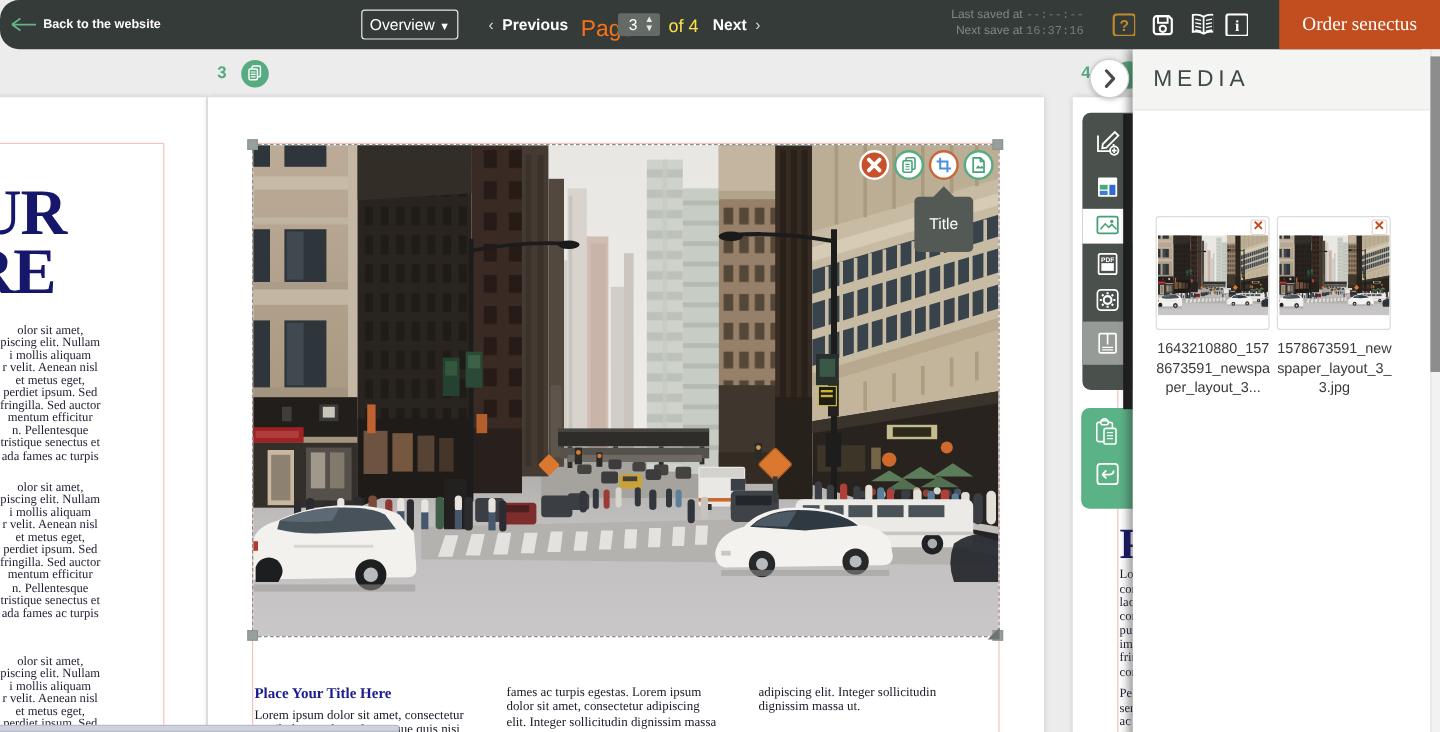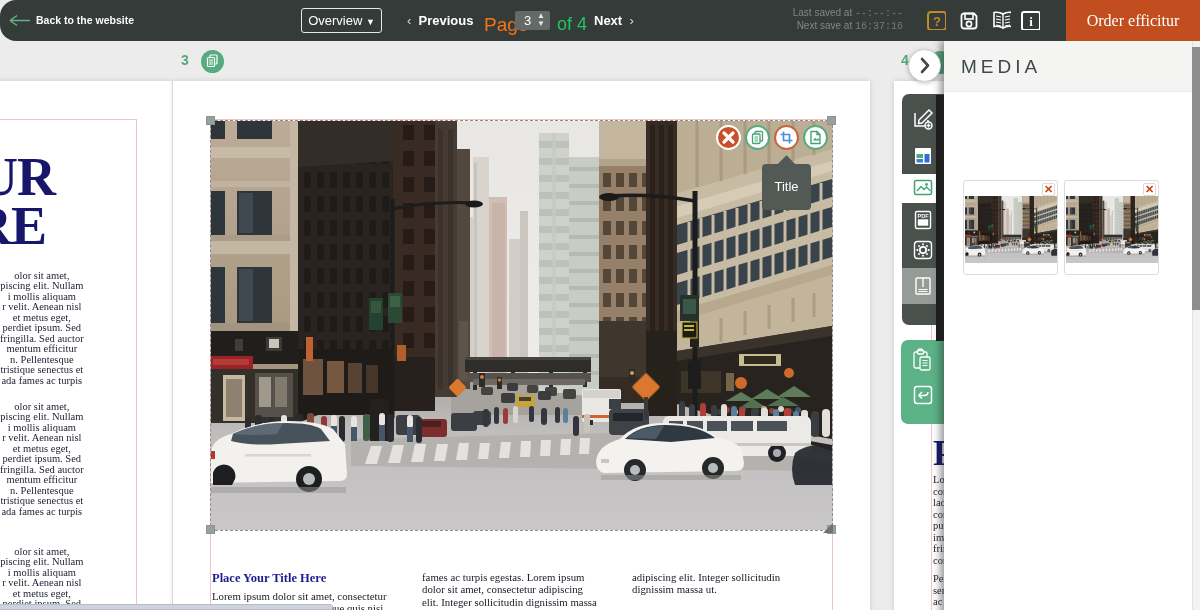--- a/index.html
+++ b/index.html
@@ -8,21 +8,21 @@
   .abs { position:absolute; }
   
   #topbar { position:absolute; left:0; top:0; width:1200px; height:41px; background:#353b38; z-index:50;border-radius:16px; }
   #backtxt { position:absolute; left:36px; top:14px; font-size:10.5px; font-weight:bold; color:#fbfbfb; }
   #ovbtn { position:absolute; left:301px; top:8px; width:81px; height:25px; border:1px solid #e8e8e8; border-radius:3px;
      color:#fff; font-size:13px; text-align:center; line-height:23px; }
   #prev { position:absolute; left:407px; top:13px; color:#fff; font-size:13px; font-weight:bold; }
   #pagelbl { position:absolute; left:484px; top:14px; color:#f97316; font-size:19px; }
   #pagebox { position:absolute; left:515px; top:11px; width:35px; height:19px; background:#646b67; border-radius:2px;
      color:#fff; font-size:13px; }
-  #of4 { position:absolute; left:557px; top:14px; color:#22c55e; font-size:18px; }
+  #of4 { position:absolute; left:557px; top:14px; color:#fde047; font-size:15px; }
   #next { position:absolute; left:594px; top:13px; color:#fff; font-size:13px; font-weight:bold; }
   .saved { position:absolute; text-align:right; width:190px; white-space:nowrap; color:#818884; font-size:10px; }
   .savedt { font-family:"Liberation Mono", monospace; font-size:10px; color:#757c78; }
   .tbicon { position:absolute; top:11px; width:19px; height:19px; }
   #orderbtn { position:absolute; left:1066px; top:0; width:134px; height:41px; background:#c24e1f;
      color:#fff; font-family:"Liberation Serif", serif; font-size:16px; text-align:center; line-height:41px; }
   
   #page2 { position:absolute; left:-400px; top:81px; width:572px; height:620px; background:#fff; box-shadow:0 0 5px rgba(0,0,0,0.15); }
   #page3 { position:absolute; left:173px; top:81px; width:697px; height:620px; background:#fff; box-shadow:0 0 5px rgba(0,0,0,0.15); }
   #page4 { position:absolute; left:894px; top:81px; width:420px; height:620px; background:#fff; box-shadow:0 0 5px rgba(0,0,0,0.15); }
@@ -114,21 +114,21 @@
     </svg>
   <svg class="tbicon" style="left:992px" width="22" height="20">
     <path d="M11 3 q-4 -2.5 -9 -1.5 v14 q5 -1 9 1.5 q4 -2.5 9 -1.5 v-14 q-5 -1 -9 1.5 z" fill="none" stroke="#fff" stroke-width="1.6"></path>
     <path d="M11 3 v14" stroke="#fff" stroke-width="1.4"></path>
     <path d="M4 5 l5 1 M4 8 l5 1 M4 11 l5 1 M4 14 l5 1 M13 6 l5 -1 M13 9 l5 -1 M13 12 l5 -1 M13 15 l5 -1" stroke="#fff" stroke-width="1.1"></path>
     </svg>
   <svg class="tbicon" style="left:1021px" width="20" height="20">
     <rect x="1" y="1" width="18" height="18" rx="2" fill="none" stroke="#fff" stroke-width="2"></rect>
     <text x="10" y="15" font-size="13" font-weight="bold" fill="#fff" text-anchor="middle" font-family="Liberation Serif">i</text>
     </svg>
-  <div id="orderbtn">Order efficitur</div>
+  <div id="orderbtn">Order senectus</div>
 </div>
 
 <div id="page2"></div>
 <div id="page3"></div>
 <div id="page4"></div>
 <div style="position:absolute;left:172px;top:81px;width:1px;height:529px;background:#d8d8d8;z-index:2"></div>
 
 <div class="pink" style="left:0;top:119px;width:136px;height:1px"></div>
 <div class="pink" style="left:136px;top:119px;width:1px;height:491px"></div>
 <div class="pink" style="left:210px;top:119px;width:622px;height:1px"></div>
@@ -326,20 +326,22 @@
         <use href="#cityphoto"></use>
       </svg>
     <div class="cardx">✕</div>
   </div>
   <div class="card" style="left:120px">
     <svg style="position:absolute;left:1px;top:15px" width="92" height="67">
         <use href="#cityphoto"></use>
       </svg>
     <div class="cardx">✕</div>
   </div>
+  <div class="fname" style="left:17px;top:241px">1643210880_157<br>8673591_newspa<br>per_layout_3...</div>
+  <div class="fname" style="left:118px;top:241px">1578673591_new<br>spaper_layout_3_<br>3.jpg</div>
 </div>
 <div id="collapse"><svg width="31" height="31">
       <path d="M13 9 l6 6.5 -6 6.5" stroke="#454b48" stroke-width="2.6" fill="none" stroke-linecap="round" stroke-linejoin="round"></path>
     </svg></div>
 <div id="hthumb"></div>
 <div id="vtrack"></div>
 <div id="vthumb"></div>
 
 <svg width="0" height="0" style="position:absolute">
 <symbol id="cityphoto" viewBox="0 0 621 409" preserveAspectRatio="none">

